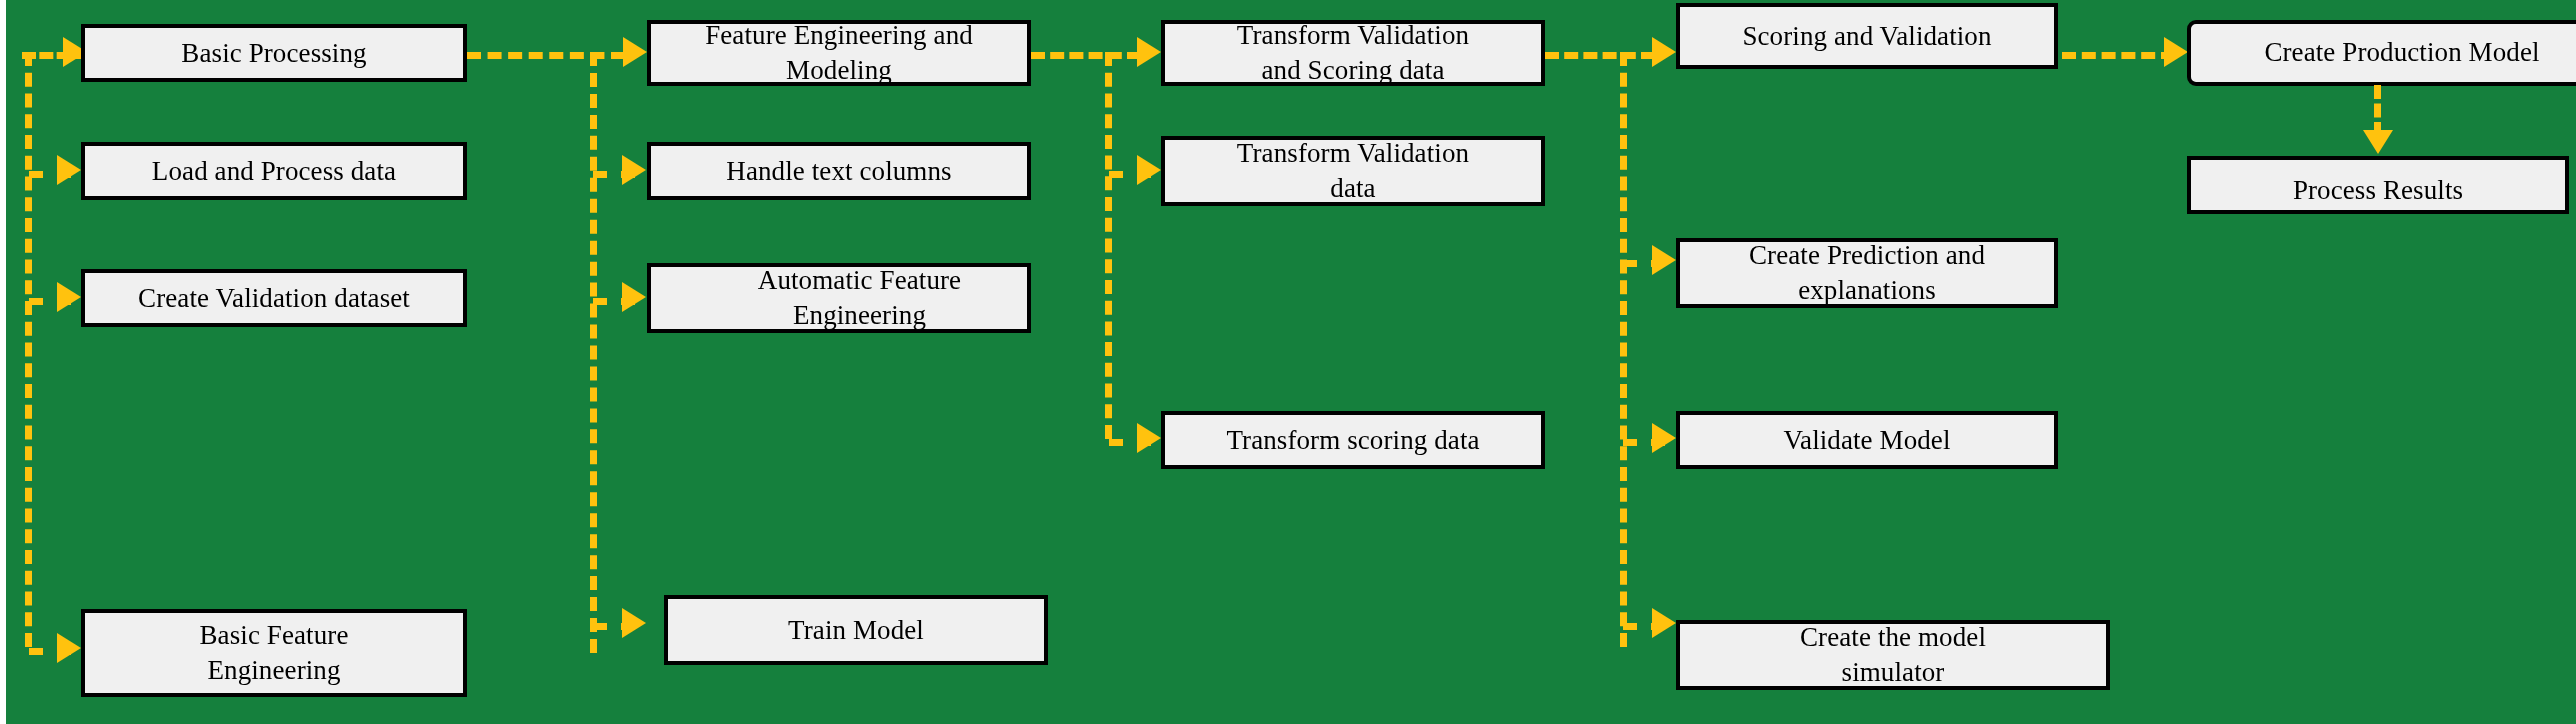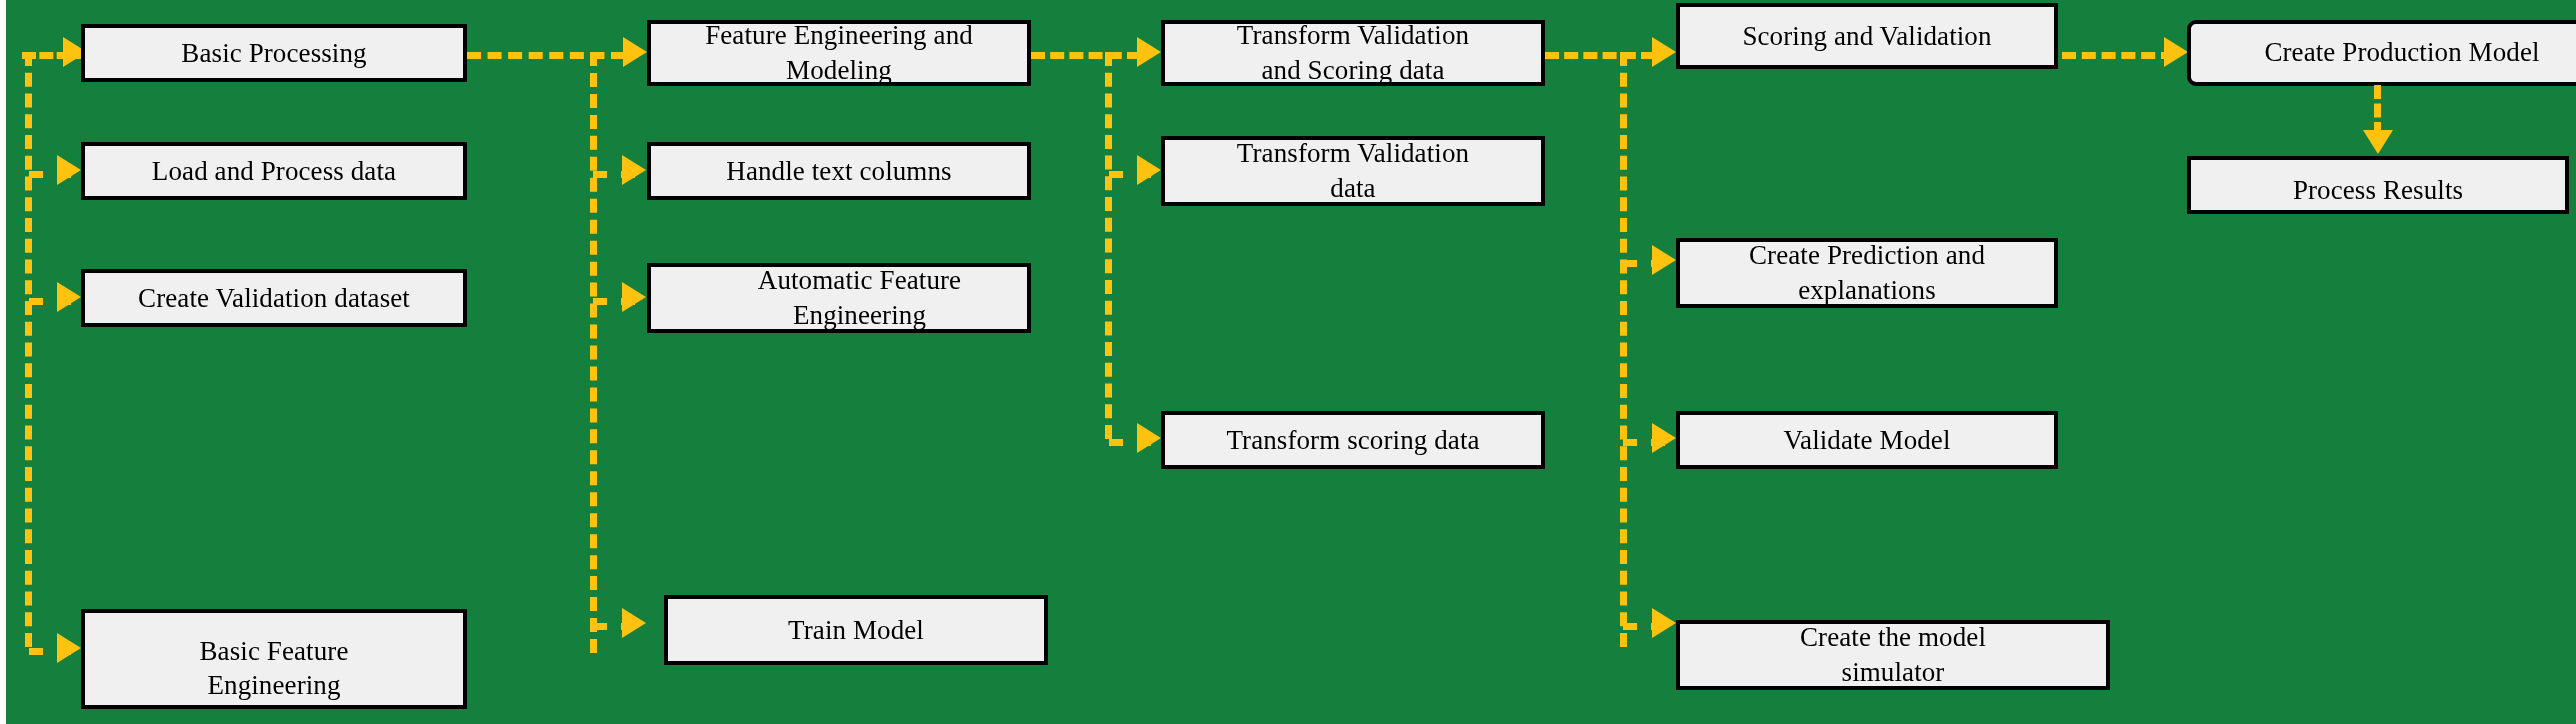--- a/index.html
+++ b/index.html
@@ -92,21 +92,21 @@
   </div>
 
   <div class="node" style="left: 75px; top: 142px; width: 386px; height: 58px; background: rgb(240, 240, 240); border-color: rgb(0, 0, 0);">
     <span>Load and Process data</span>
   </div>
 
   <div class="node" style="left: 75px; top: 269px; width: 386px; height: 58px; background: rgb(240, 240, 240); border-color: rgb(0, 0, 0); font-family: Liberation Serif, serif;">
     <span>Create Validation dataset</span>
   </div>
 
-  <div class="node" style="left: 75px; top: 609px; width: 386px; height: 100px; background: rgb(240, 240, 240); border-color: rgb(0, 0, 0); align-items: flex-end;">
+  <div class="node" style="left: 75px; top: 609px; width: 386px; height: 88px; background: rgb(240, 240, 240); border-color: rgb(0, 0, 0);">
     <span>Basic Feature
 Engineering</span>
   </div>
 
   <div class="hline" style="left: 461px; top: 52px; width: 158px; border-top-color: rgb(255, 194, 14);"></div>
   <div class="arrow-right" style="left: 617px; top: 37px; border-left-color: rgb(255, 194, 14);"></div>
 
   <div class="vline" style="left: 584px; top: 52px; height: 601px; border-left-color: rgb(255, 194, 14);"></div>
 
   <div class="hline" style="left: 587px; top: 171px; width: 42px; border-top-color: rgb(255, 194, 14);"></div>

